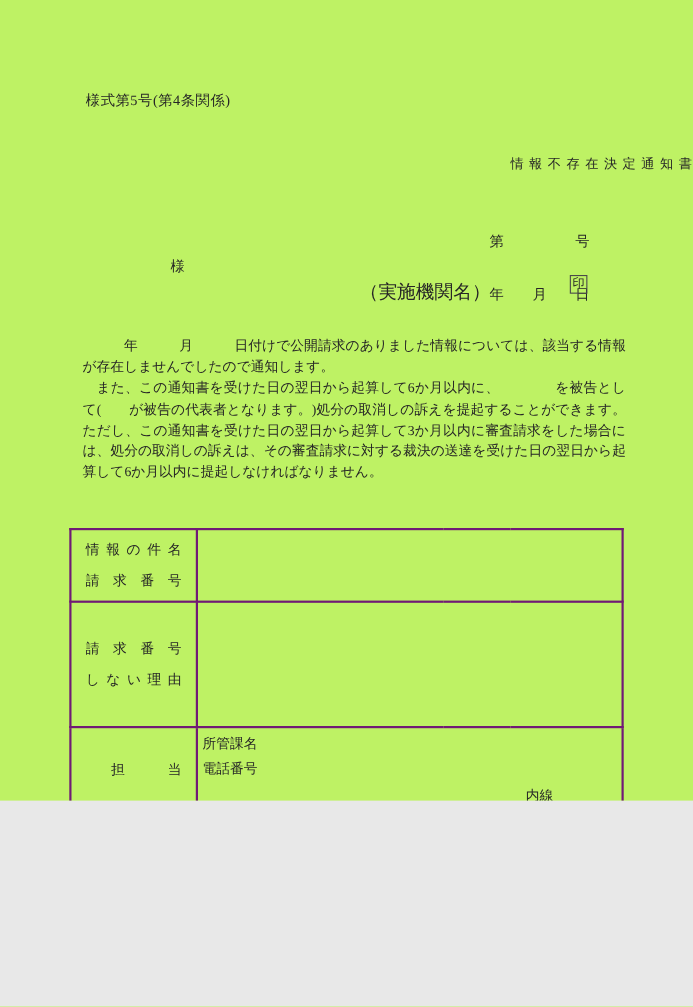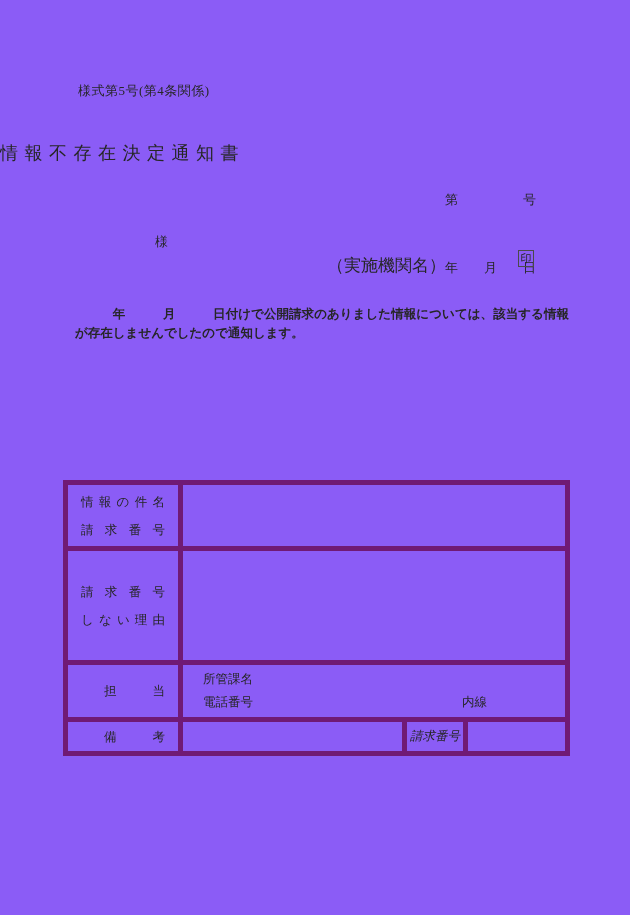--- a/index.html
+++ b/index.html
@@ -1,81 +1,82 @@
 <!DOCTYPE html>
 <html><head>
 <meta charset="utf-8">
 <style>
   * { margin: 0; padding: 0; box-sizing: border-box; }
   html, body { background: #e8e8e8; }
   .page {
     position: relative;
     width: 630px;
-    height: 915px;
-    background: #8b5cf6;
+    height: 728px;
+    background: #bef264;
     color: #262626;
     font-family: "Liberation Serif", "DejaVu Serif", serif;
     overflow: hidden;
   }
   .abs { position: absolute; }
   .form-number {
     left: 78px; top: 82px;
     font-size: 13px;
     letter-spacing: 0.5px;
   }
   .doc-title {
     left: 0; right: 0; top: 141px;
-    text-align: left;
-    font-size: 18px;
+    text-align: right;
+    font-size: 12px;
     letter-spacing: 1px;
+    padding-left: 32px;
   }
-  .doc-number-line { left: 445px; top: 191px; font-size: 13px; }
+  .doc-number-line { left: 445px; top: 211px; font-size: 13px; }
   .date-line      { left: 445px; top: 215px; font-size: 13px; margin-top: 44px; }
   .addressee      { left: 155px; top: 233px; font-size: 13px; }
   .issuer-label   { left: 327px; top: 254px; font-size: 17px; }
   .seal-box {
     left: 518px; top: 250px;
     width: 16px; height: 17px;
     border: 1px solid #4a4a4a;
     display: flex; align-items: center; justify-content: center;
     font-size: 11px; line-height: 1;
   }
   .body-text {
     left: 75px; top: 305px;
     width: 494px;
     font-size: 12.5px;
     line-height: 19.2px;
     text-align: justify;
   }
-  .body-text p { margin: 0; font-weight: bold; }
+  .body-text p { margin: 0; }
   table.detail-table {
     position: absolute;
     left: 63px; top: 480px;
     width: 502px;
     border-collapse: collapse;
     table-layout: fixed;
     font-size: 12.5px;
     color: #262626;
   }
   table.detail-table td {
-    border: 5px solid #701a75;
+    border: 2px solid #701a75;
     vertical-align: middle;
     padding: 0;
   }
   .label-cell { padding: 0 13px !important; }
   .jline { text-align: justify; text-align-last: justify; line-height: 28px; }
   .jline-single { text-align: justify; text-align-last: justify; line-height: 14px; margin-left: 23px; }
   .row1 { height: 66px; }
   .row2 { height: 114px; }
   .row3 { height: 48px; }
   .row4 { height: 34px; }
-  .contact-cell { padding: 3px 20px !important; vertical-align: top !important; }
+  .contact-cell { padding: 3px 4px !important; vertical-align: top !important; }
   .contact-line1 { line-height: 23px; }
   .contact-line2 { display: flex; line-height: 23px; }
-  .extension-label { margin-left: auto; margin-right: 58px; }
+  .extension-label { margin-left: auto; margin-right: 58px; margin-top: 24px; }
   .request-no-cell { text-align: center; font-style: italic; }
 </style>
 </head>
 <body>
 
 <div class="page">
 
   <div class="abs form-number">様式第5号(第4条関係)</div>
 
   <div class="abs doc-title">情 報 不 存 在 決 定 通 知 書</div>
@@ -85,20 +86,21 @@
   <div class="abs date-line">年　　月　　日</div>
 
   <div class="abs addressee">様</div>
 
   <div class="abs issuer-label">（実施機関名）</div>
 
   <div class="abs seal-box">印</div>
 
   <div class="abs body-text">
     <p>　　　年　　　月　　　日付けで公開請求のありました情報については、該当する情報が存在しませんでしたので通知します。</p>
+    <p>　また、この通知書を受けた日の翌日から起算して6か月以内に、　　　　を被告として(　　が被告の代表者となります。)処分の取消しの訴えを提起することができます。ただし、この通知書を受けた日の翌日から起算して3か月以内に審査請求をした場合には、処分の取消しの訴えは、その審査請求に対する裁決の送達を受けた日の翌日から起算して6か月以内に提起しなければなりません。</p>
   </div>
 
   <table class="detail-table">
     <colgroup>
       <col style="width:115px">
       <col style="width:224px">
       <col style="width:61px">
       <col style="width:102px">
     </colgroup>
     <tbody>

